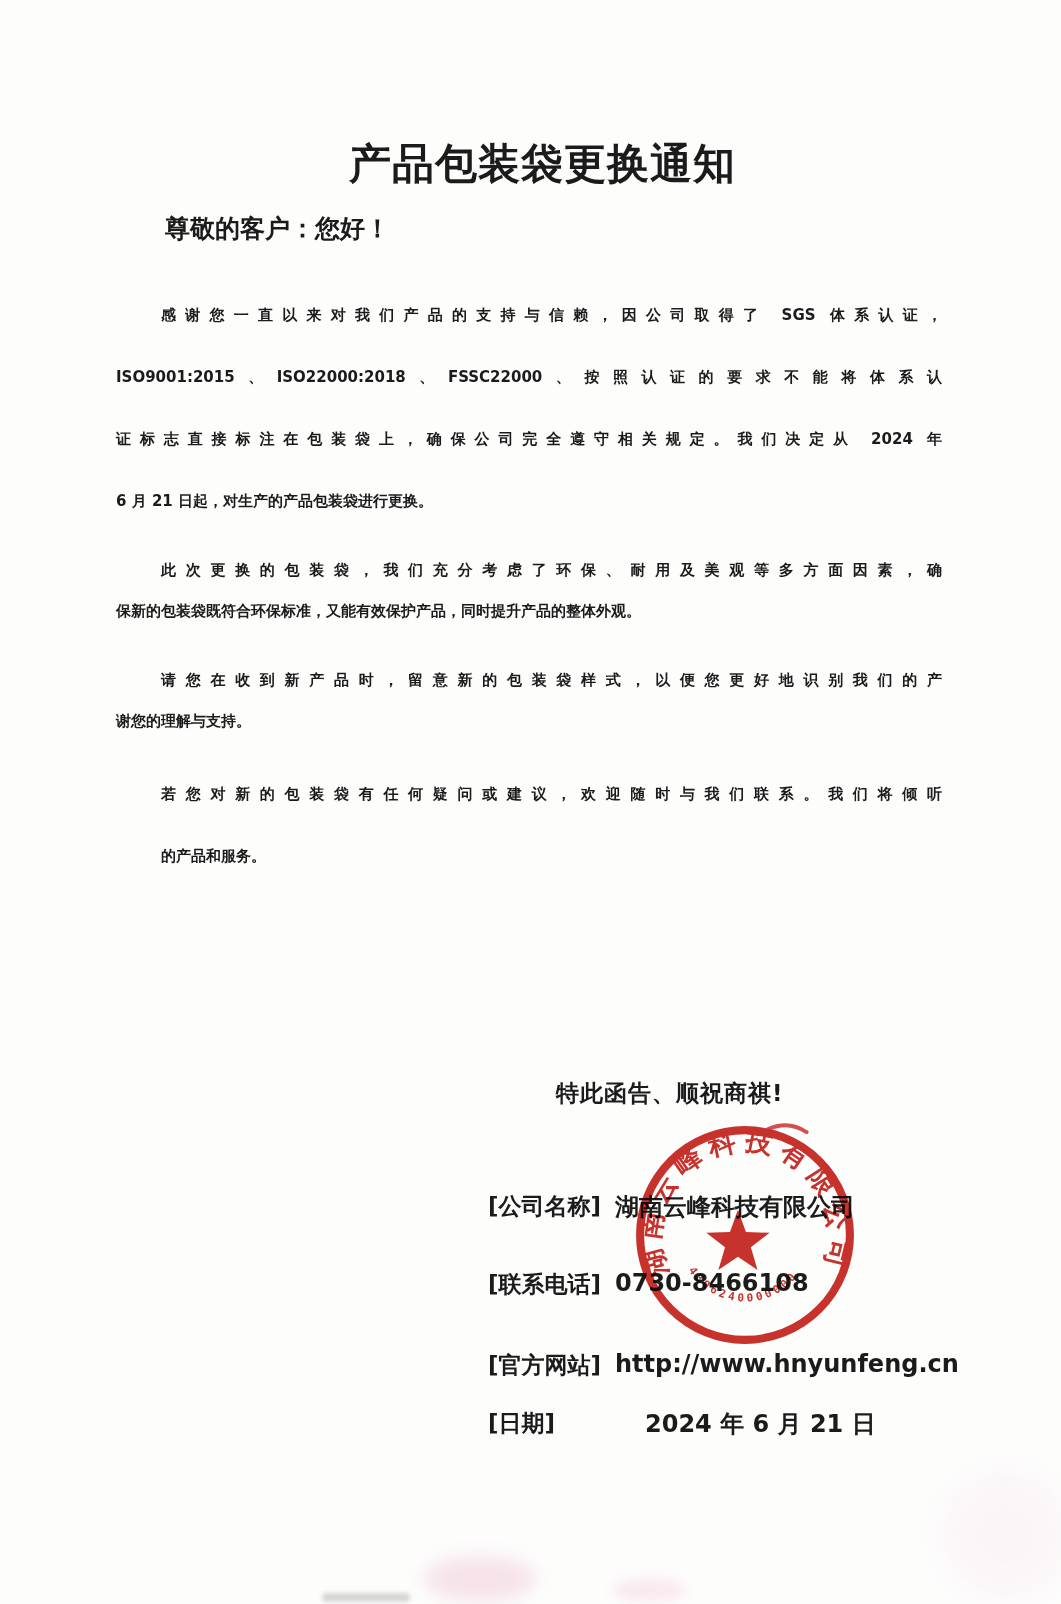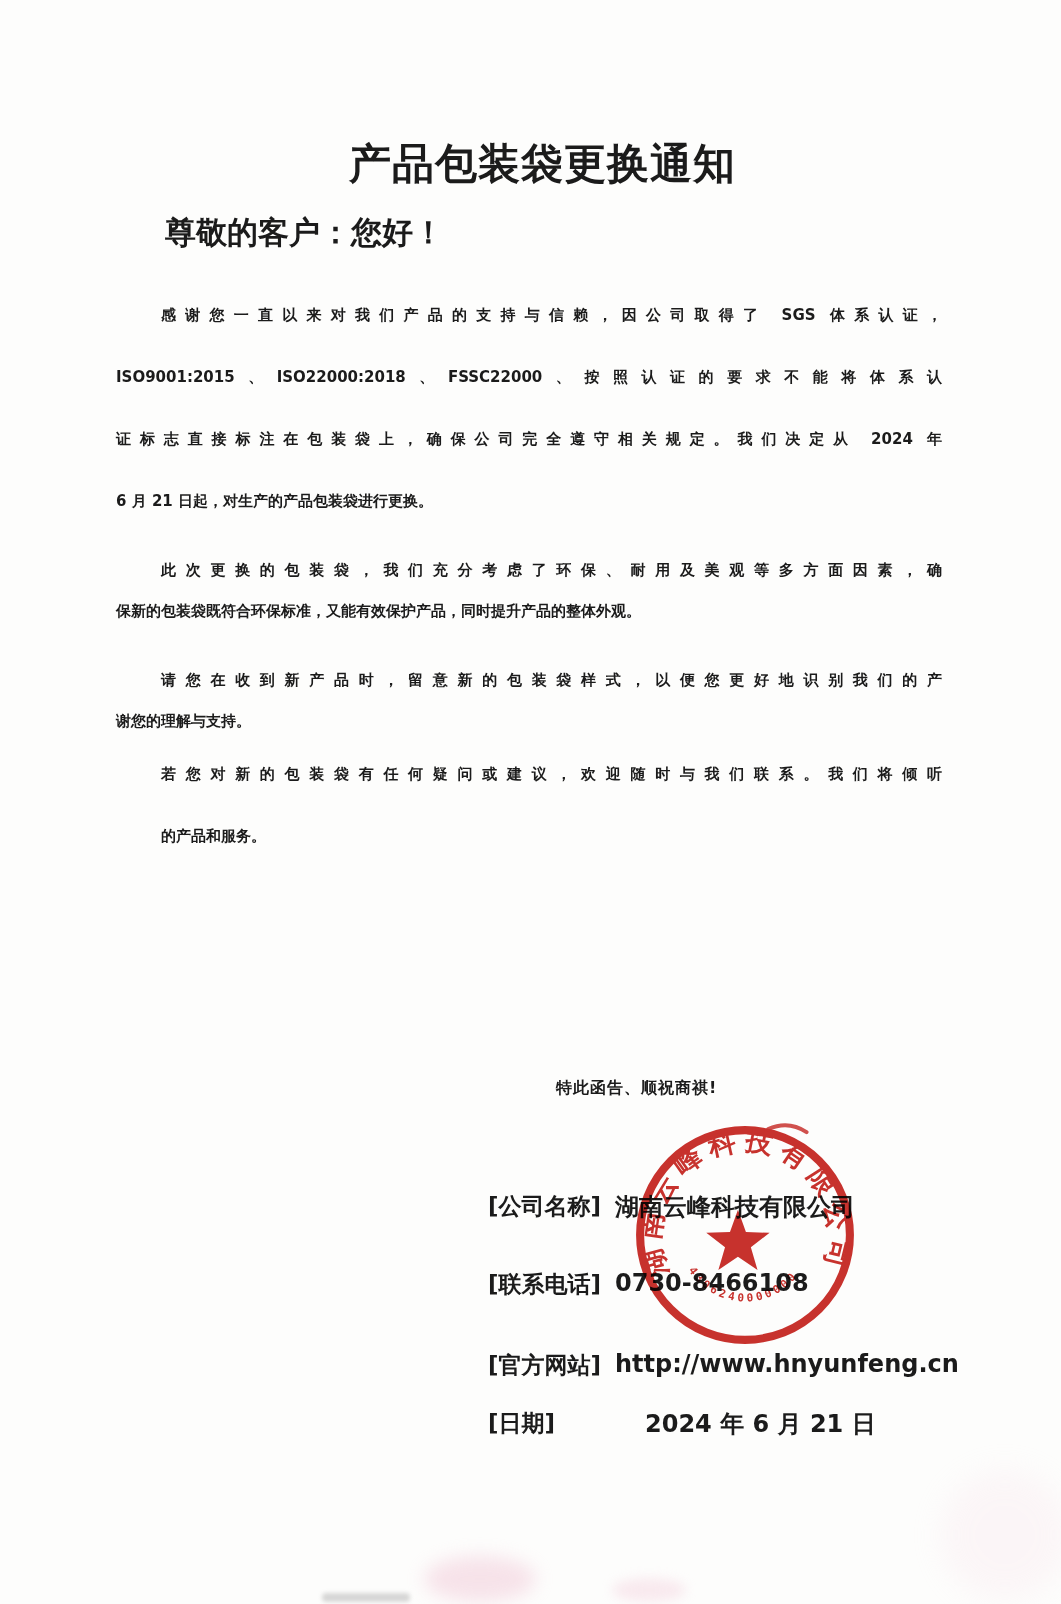--- a/index.html
+++ b/index.html
@@ -30,21 +30,21 @@
     font-family: "Liberation Serif", "DejaVu Serif", serif;
     font-size: 42px;
     font-weight: 700;
     letter-spacing: 1px;
   }
   .greeting {
     position: absolute;
     top: 212px;
     left: 120px;
     width: 826px;
-    font-size: 31px;
+    font-size: 25px;
     font-weight: 700;
     text-indent: 45px;
   }
   .body-text {
     position: absolute;
     top: 284px;
     left: 116px;
     width: 826px;
     font-size: 15px;
     font-weight: 700;
@@ -54,27 +54,27 @@
     white-space: normal;
     text-align: justify;
     text-align-last: justify;
     text-justify: inter-character;
   }
   .p-block .line:first-child { text-indent: 45px; }
   .p-wide .line { line-height: 62px; }
   .p-normal .line { line-height: 41px; }
   .p-block:nth-child(2) { margin-top: 18px; }
   .p-block:nth-child(3) { margin-top: 28px; }
-  .p-block:nth-child(4) { margin-top: 12px; }
+  .p-block:nth-child(4) { margin-top: 32px; }
   .p-block:nth-child(5) { margin-top: 21px; }
   .closing {
     position: absolute;
     top: 1078px;
     left: 556px;
-    font-size: 16px;
+    font-size: 23px;
     font-weight: 700;
     letter-spacing: 1px;
   }
   .footer { position: absolute; left: 488px; top: 0; }
   .f-row {
     position: absolute;
     left: 0;
     display: flex;
     align-items: flex-start;
     white-space: nowrap;

